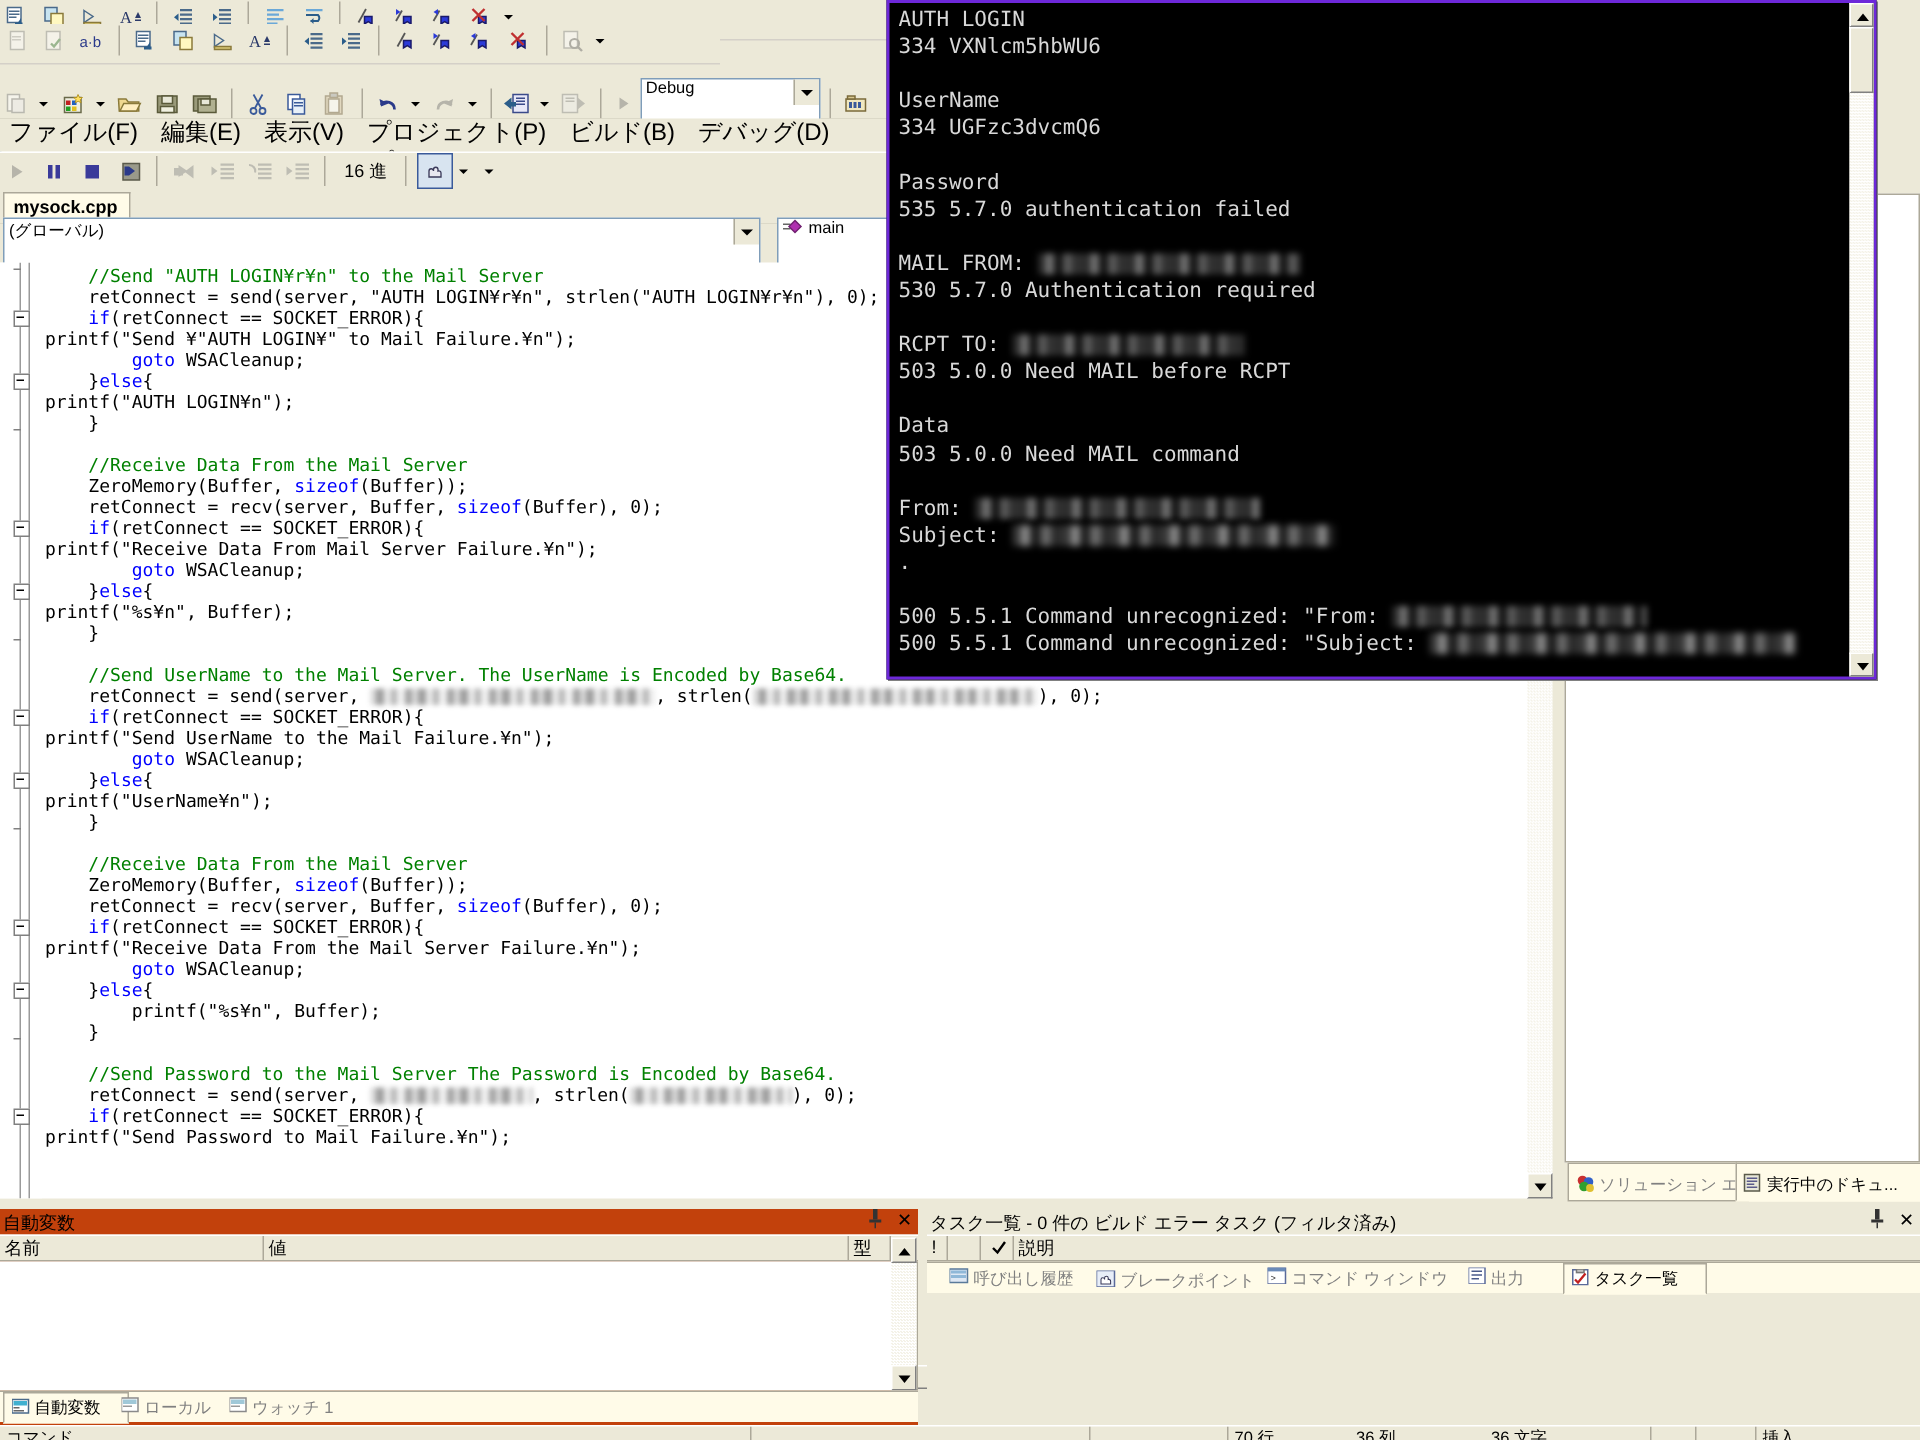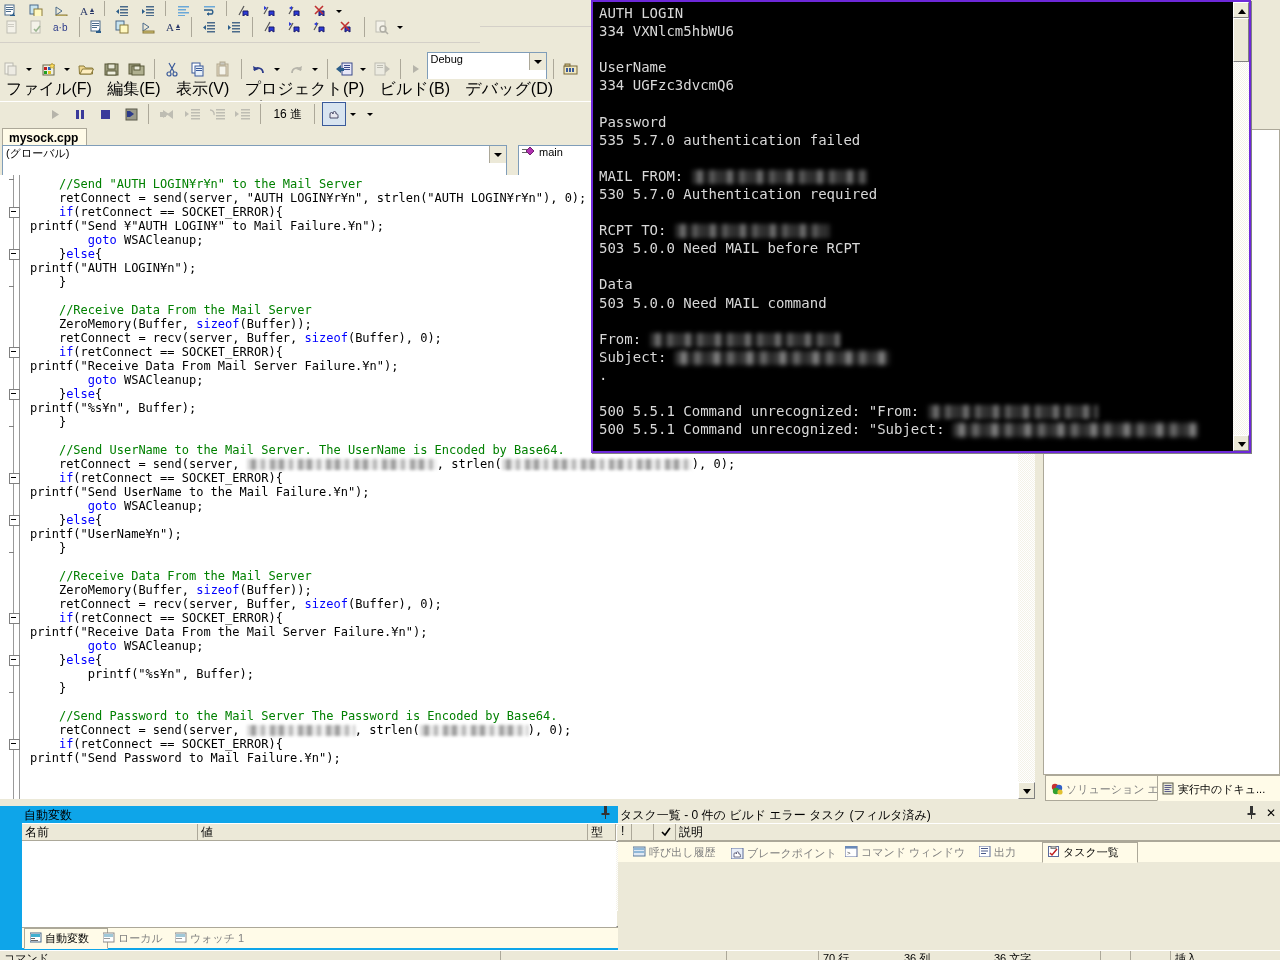--- a/index.html
+++ b/index.html
@@ -18,21 +18,21 @@
   .tbtn{display:inline-flex;align-items:center;justify-content:center;width:22px;height:22px;vertical-align:middle;}
   .tbtn svg{display:block;}
   .drop{display:inline-block;width:9px;height:22px;vertical-align:middle;position:relative;}
   .drop:after{content:"";position:absolute;left:1px;top:10px;border-left:3px solid transparent;border-right:3px solid transparent;border-top:3px solid #000;}
 
   
   #tb1{position:absolute;left:0;top:0;width:592px;height:26px;border-bottom:1px solid #d4d0c8;}
   #tb2{position:absolute;left:0;top:16px;width:480px;height:26px;border-bottom:1px solid #d4d0c8;}
   #tb3{position:absolute;left:0;top:52px;width:592px;height:27px;border-bottom:1px solid #aca899;}
   #menubar{position:absolute;left:0;top:79px;width:592px;height:22px;}
-  #tb4{position:absolute;left:0;top:101px;width:592px;height:26px;border-top:1px solid #fff;border-bottom:4px solid #0f172a;padding-left:44px;}
+  #tb4{position:absolute;left:0;top:101px;width:592px;height:26px;border-top:1px solid #fff;border-bottom:4px solid #0f172a;}
 
   #menubar .mi{display:inline-block;padding:3px 6px 3px 6px;font-size:16px;line-height:14px;cursor:default;}
 
   .combo{display:inline-flex;vertical-align:middle;height:19px;
          border:1px solid #7f9db9;background:#fff;font-size:11px;padding:0 0 13px 3px;}
   .combo .cbtxt{flex:1;white-space:nowrap;overflow:hidden;}
   .combo .cbarrow{width:16px;height:17px;background:#ece9d8;border-left:1px solid #aca899;
         display:flex;align-items:center;justify-content:center;}
   .combo .cbarrow:after{content:"";border-left:4px solid transparent;border-right:4px solid transparent;border-top:4px solid #000;}
 
@@ -76,21 +76,21 @@
 
   
   #rightdock{position:absolute;left:1041px;top:127px;width:239px;height:672px;background:#ece9d8;}
   #rightdock .pane{position:absolute;left:2px;top:2px;width:235px;height:644px;background:#fff;border:1px solid #aca899;}
   #rightTabs{position:absolute;left:0;top:648px;width:239px;height:22px;}
   .dtab{position:absolute;top:0;height:21px;background:#fffbe8;border:1px solid #aca899;
      font-size:11px;padding:3px 5px 0 4px;white-space:nowrap;display:flex;align-items:center;gap:3px;color:#808080;}
   .dtab.active{background:#fffbe8;border-bottom-color:#fffbe8;color:#000;}
 
   
-  #autoPanel{position:absolute;left:0;top:806px;width:612px;height:144px;background:#0ea5e9;padding-left:22px;}
+  #autoPanel{position:absolute;left:0;top:806px;width:612px;height:144px;background:#c2410c;}
   #taskPanel{position:absolute;left:618px;top:806px;width:662px;height:144px;background:#ece9d8;}
   .panelTitle{height:16px;font-size:12px;padding:1px 0 0 2px;position:relative;}
   .panelTitle .pt-actions{position:absolute;right:4px;top:0;display:flex;gap:9px;align-items:center;}
   .pinico{width:11px;height:13px;position:relative;display:inline-block;}
   .closeico{font-weight:bold;font-size:12px;line-height:12px;}
   .gridhead{height:16px;background:#ece9d8;border-top:1px solid #fff;border-bottom:1px solid #aca899;display:flex;font-size:12px;}
   .gridhead .gh{border-right:1px solid #aca899;padding-left:3px;box-sizing:border-box;overflow:hidden;white-space:nowrap;}
   .gridbody{background:#fff;position:relative;}
   .panelTabs{height:20px;background:#fffbe8;border-top:1px solid #aca899;position:relative;}
   .ptab{position:absolute;top:1px;height:18px;font-size:11px;display:flex;align-items:center;gap:3px;padding:0 5px;color:#808080;white-space:nowrap;}

